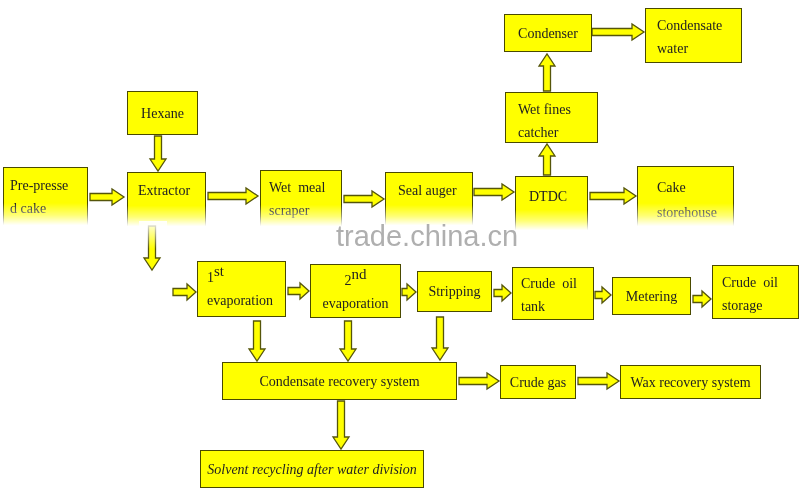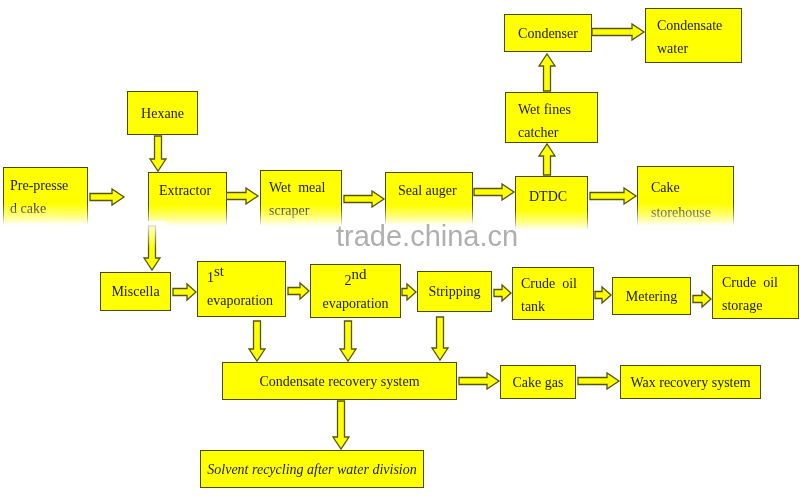--- a/index.html
+++ b/index.html
@@ -75,44 +75,41 @@
     <span class="line">catcher</span>
   </div>
 
   <div class="box tl fade" style="left:3px;top:167px;width:85px;height:60px;padding:6px 6px;">
     <span class="line">Pre-presse</span>
     <span class="line">d cake</span>
   </div>
   <div class="box c" style="left:127px;top:91px;width:71px;height:44px;">
     <span class="line">Hexane</span>
   </div>
-  <div class="box tl fade" style="left:127px;top:172px;width:79px;height:56px;padding:6px 10px;margin-left:21px;">
+  <div class="box tl fade" style="left:127px;top:172px;width:79px;height:56px;padding:6px 10px;">
     <span class="line">Extractor</span>
   </div>
   <div class="box tl fade" style="left:260px;top:170px;width:82px;height:58px;padding:5px 8px;">
     <span class="line">Wet  meal</span>
     <span class="line">scraper</span>
   </div>
   <div class="box tl fade" style="left:515px;top:176px;width:73px;height:56px;padding:8px 13px;">
     <span class="line">DTDC</span>
   </div>
   <div class="box tl fade" style="left:385px;top:172px;width:88px;height:55px;padding:6px 12px;">
     <span class="line">Seal auger</span>
   </div>
-  <div class="box tl fade" style="left:637px;top:166px;width:97px;height:62px;padding:8px 13px;line-height:25px;">
+  <div class="box tl fade" style="left:637px;top:166px;width:97px;height:62px;padding:8px 19px;line-height:25px;">
     <span class="line">Cake</span>
     <span class="line">storehouse</span>
   </div>
 
   <div id="watermark">trade.china.cn</div>
   <div id="arrow-fade"></div>
 
-  <div class="box c" style="left:100px;top:272px;width:71px;height:39px;">
-    <span class="line">Miscella</span>
-  </div>
   <div class="box tl" style="left:197px;top:261px;width:89px;height:56px;padding:4px 9px;">
     <span class="line"><span>1</span><sup>st</sup></span>
     <span class="line">evaporation</span>
   </div>
   <div class="box tl" style="left:310px;top:264px;width:91px;height:54px;padding:4px 9px;text-align:center;">
     <span class="line"><span>2</span><sup>nd</sup></span>
     <span class="line">evaporation</span>
   </div>
   <div class="box c" style="left:417px;top:271px;width:75px;height:41px;">
     <span class="line">Stripping</span>
@@ -126,21 +123,21 @@
   </div>
   <div class="box tl" style="left:712px;top:265px;width:87px;height:54px;padding:5px 9px;">
     <span class="line">Crude  oil</span>
     <span class="line">storage</span>
   </div>
 
   <div class="box c" style="left:222px;top:362px;width:235px;height:38px;">
     <span class="line">Condensate recovery system</span>
   </div>
   <div class="box c" style="left:500px;top:365px;width:76px;height:34px;">
-    <span class="line">Cake gas</span>
+    <span class="line">Crude gas</span>
   </div>
   <div class="box c" style="left:620px;top:365px;width:141px;height:34px;">
     <span class="line">Wax recovery system</span>
   </div>
 
   <div class="box c" style="left:200px;top:450px;width:224px;height:38px;font-style:italic;">
     <span class="line">Solvent recycling after water division</span>
   </div>
 
 </div>

